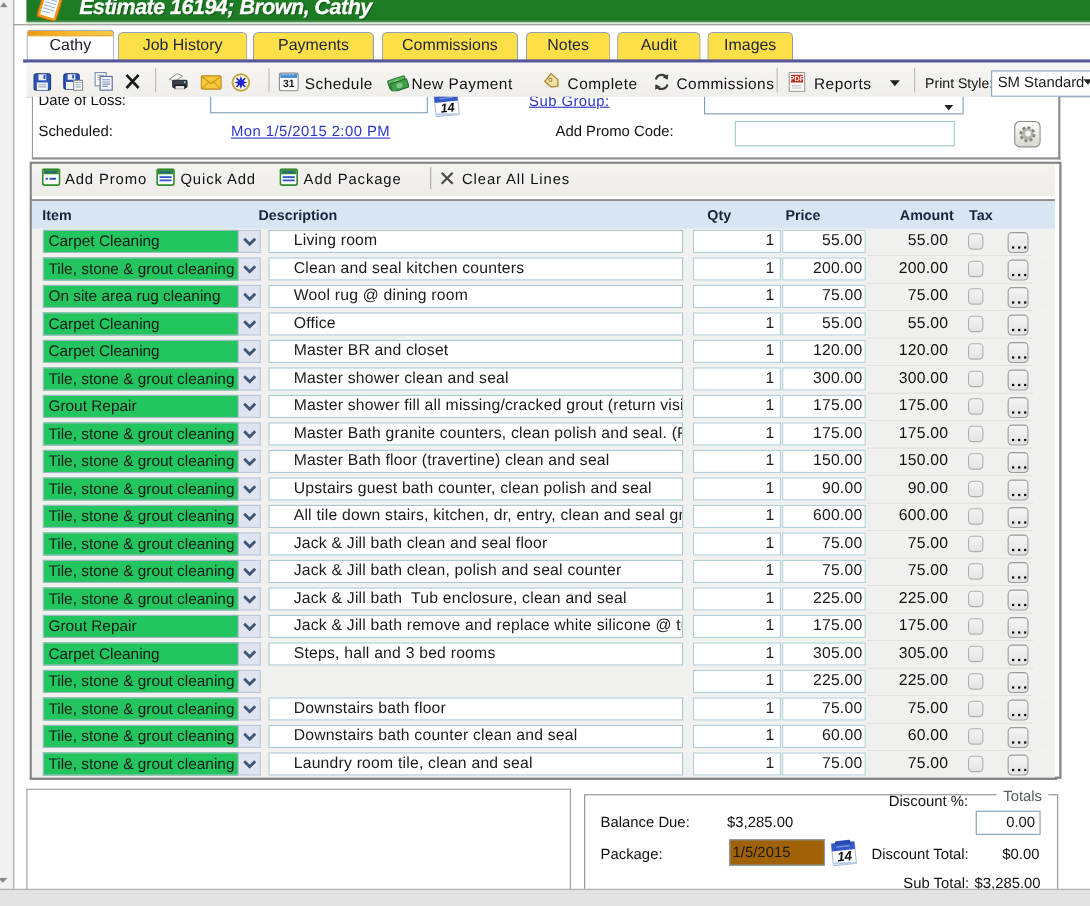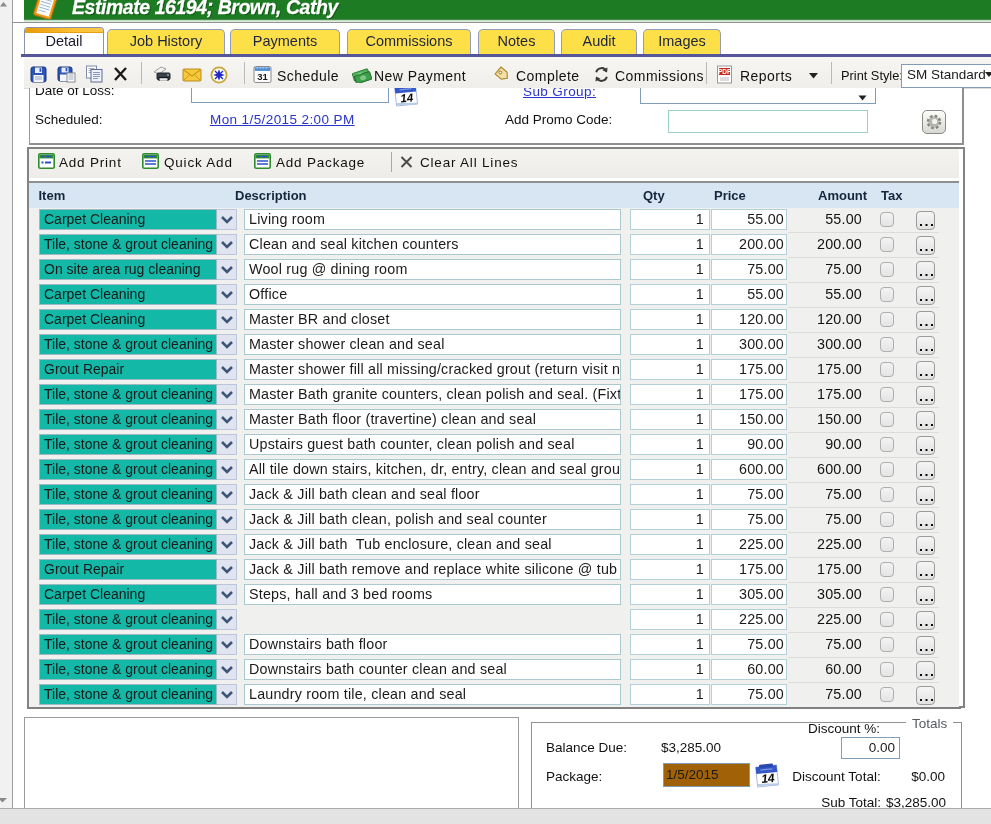--- a/index.html
+++ b/index.html
@@ -34,25 +34,25 @@
 .flink{font-size:13.5px;color:#2a35c8;text-decoration:underline;white-space:nowrap;letter-spacing:0.4px}
 
 #lbox{left:27px;top:147px;width:934px;height:557px;border:2px solid #838383;background:#fff}
 #bbar{left:0px;top:0px;width:930px;height:29px;background:linear-gradient(180deg,#f4f3f0,#eeece8)}
 .btext{top:6px;font-size:13.5px;color:#111;letter-spacing:0.8px}
 #thead{left:0px;top:34px;width:930px;height:25px;background:#d8e5f2}
 .hl{top:5px;font-size:13px;font-weight:bold;color:#15253c}
 
 .row{position:absolute;left:29px;width:930px;height:25px;background:#f0f0ee}
 .row div{position:absolute;box-sizing:border-box;font-size:14.3px;letter-spacing:0.2px}
-.sb{left:10px;top:1px;width:178px;height:21px;background:#14b8a6;border:1px solid #9fb9c4;
+.sb{left:10px;top:1px;width:178px;height:21px;background:#22c55e;border:1px solid #9fb9c4;
   line-height:19px;padding-left:4px;white-space:nowrap;overflow:hidden;font-size:14px!important;letter-spacing:0!important}
 .arw{left:188px;top:1px;width:20px;height:21px;background:#dfe4f0;border:1px solid #bcc6da;border-left:none}
 .de{left:215px;top:1px;width:377px;height:21px;background:#fff;border:1px solid #a9c8d2;
-  line-height:19px;padding-left:4px;white-space:nowrap;overflow:hidden}
+  line-height:19px;padding-left:22px;white-space:nowrap;overflow:hidden}
 .qy{left:601px;top:1px;width:80px;height:21px;background:#fff;border:1px solid #b2d0da;
   line-height:19px;text-align:right;padding-right:5px;letter-spacing:0.6px}
 .pr{left:682px;top:1px;width:76px;height:21px;background:#fff;border:1px solid #b2d0da;
   line-height:19px;text-align:right;padding-right:2px;letter-spacing:0.6px}
 .am{left:763px;top:1px;width:70px;height:21px;line-height:21px;text-align:right;color:#111;letter-spacing:0.6px}
 .cb{left:851px;top:3.5px;width:14px;height:15px;background:linear-gradient(180deg,#f3f3f3,#e4e4e4);border:1px solid #aeaeae;border-radius:4px}
 .dt{left:887px;top:2.5px;width:18.5px;height:19.5px;background:linear-gradient(180deg,#f5f5f5,#e2e2e2);border:1px solid #9b9b9b;border-radius:4px}
 .dt:after{content:"";position:absolute;left:3px;bottom:3.2px;width:2.3px;height:2.3px;background:#0a0a0a;box-shadow:5.5px 0 #0a0a0a,11px 0 #0a0a0a}
 .rl{left:759px;top:24.2px;width:151px;height:0.9px;background:#dcdcdc}
 
@@ -83,21 +83,21 @@
   <div class="a" id="title">Estimate 16194; Brown, Cathy</div>
 </div>
 <div class="a" id="gbar2"></div>
 <div class="a" id="gline"></div>
 <div class="a tab" style="left:107px;width:116px">Job History</div>
 <div class="a tab" style="left:230px;width:108px">Payments</div>
 <div class="a tab" style="left:347px;width:122px">Commissions</div>
 <div class="a tab" style="left:478px;width:75px">Notes</div>
 <div class="a tab" style="left:561px;width:74px">Audit</div>
 <div class="a tab" style="left:643px;width:76px">Images</div>
-<div class="a" id="tabactive"><div class="cap"></div><span>Detail</span></div>
+<div class="a" id="tabactive"><div class="cap"></div><span>Cathy</span></div>
 <div class="a" id="pline"></div>
 <div class="a" id="tbar"></div>
 
 <svg class="a" style="left:30px;top:66px" width="17" height="17" viewBox="0 0 17 17">
     <rect x="1" y="1" width="15" height="15" rx="2" fill="#2d55b8" stroke="#1a3575"></rect>
     <rect x="5" y="1.5" width="7" height="5.5" fill="#e8eefc"></rect>
     <rect x="9.5" y="2.2" width="1.8" height="3.6" fill="#2d55b8"></rect>
     <rect x="3.5" y="9" width="10" height="7" fill="#f2f5fd"></rect>
     <path d="M5 11h7M5 13h7" stroke="#9ab" stroke-width="1"></path>
   </svg>
@@ -193,21 +193,21 @@
 <svg class="a" style="left:363px;top:-5px" width="26" height="24" viewBox="0 0 26 24">
       <g transform="rotate(-6 13 12)">
         <rect x="2.5" y="3" width="21" height="19" fill="#fff" stroke="#9ab0d8" stroke-width="0.8"></rect>
         <rect x="2.5" y="3" width="21" height="6.5" fill="#3458c8"></rect>
         <rect x="6" y="1" width="14" height="3.5" rx="1.2" fill="#2a48b0"></rect>
         <path d="M7 6.2h12" stroke="#7a98e0" stroke-width="1.2"></path>
         <path d="M3 20 L23.5 22" stroke="#b8cce8" stroke-width="2"></path>
         <text x="13.5" y="19" font-family="Liberation Sans" font-size="11.5" font-weight="bold" font-style="italic" fill="#0a0a0a" text-anchor="middle">14</text>
       </g>
     </svg>
-<div class="a flink" style="left:493px;top:-4px">Sub Group:</div>
+<div class="a flink" style="left:451px;top:-4px">Sub Group:</div>
 <div class="a" style="left:610px;top:-7px;width:236px;height:22.5px;background:#fff;border:1px solid #7f9db9;box-sizing:border-box"></div>
 <svg class="a" style="left:828px;top:6.5px" width="9" height="6">
       <path d="M0.5 0.5 L8.5 0.5 L4.5 5.5 Z" fill="#222"></path>
     </svg>
 <div class="a flabel" style="left:5px;top:24px">Scheduled:</div>
 <div class="a flink" style="left:180px;top:24px">Mon 1/5/2015 2:00 PM</div>
 <div class="a flabel" style="left:475px;top:24px">Add Promo Code:</div>
 <div class="a" style="left:638px;top:22px;width:200px;height:22.5px;background:#fff;border:1px solid #9ccfc9;box-sizing:border-box"></div>
 <div class="a" style="left:892px;top:22px;width:24px;height:24px;background:linear-gradient(180deg,#fcfcfa,#d8d8d2);border:1px solid #8a8a8a;border-radius:5px;box-sizing:border-box">
 <svg style="position:absolute;left:2px;top:2px" width="18" height="18" viewBox="0 0 18 18">
@@ -219,21 +219,21 @@
 </div>
 
 <div class="a" id="lbox"></div>
 <div class="a" id="bbar" style="left:29px;top:149px"></div>
 <svg class="a" style="left:38px;top:153px" width="17" height="16" viewBox="0 0 17 16">
     <rect x="0.8" y="0.8" width="15.4" height="14.4" rx="1.5" fill="#fff" stroke="#2e8b2e" stroke-width="1.6"></rect>
     <rect x="1.6" y="1.6" width="13.8" height="3.8" fill="#2e8b2e"></rect>
     <path d="M3.5 3.5h3M8 3.5h5" stroke="#2a52c8" stroke-width="1.4"></path>
     <path d="M3.5 9.5h2M7 9.5h6" stroke="#2a52c8" stroke-width="2"></path>
   </svg>
-<div class="a btext" style="left:59px;top:155px">Add Print</div>
+<div class="a btext" style="left:59px;top:155px">Add Promo</div>
 <svg class="a" style="left:142px;top:153px" width="17" height="16" viewBox="0 0 17 16">
     <rect x="0.8" y="0.8" width="15.4" height="14.4" rx="1.5" fill="#fff" stroke="#2e8b2e" stroke-width="1.6"></rect>
     <rect x="1.6" y="1.6" width="13.8" height="3.8" fill="#2e8b2e"></rect>
     <path d="M3.5 3.5h3M8 3.5h5" stroke="#2a52c8" stroke-width="1.4"></path>
     <path d="M3 8h11M3 11h11" stroke="#2a52c8" stroke-width="1.6"></path>
   </svg>
 <div class="a btext" style="left:164px;top:155px">Quick Add</div>
 <svg class="a" style="left:254px;top:153px" width="17" height="16" viewBox="0 0 17 16">
     <rect x="0.8" y="0.8" width="15.4" height="14.4" rx="1.5" fill="#fff" stroke="#2e8b2e" stroke-width="1.6"></rect>
     <rect x="1.6" y="1.6" width="13.8" height="3.8" fill="#2e8b2e"></rect>
@@ -554,21 +554,21 @@
 <div class="rl"></div>
 </div>
 <div class="a" style="left:27px;top:706.6px;width:934px;height:2.6px;background:#808080"></div>
 
 <div class="a" id="nbox"></div>
 <div class="a" id="tfield"></div>
 <div class="a" id="tleg">Totals</div>
 <div class="a tl" style="left:546px;top:740px">Balance Due:</div>
 <div class="a tl" style="left:661px;top:740px">$3,285.00</div>
 <div class="a tl" style="left:808px;top:721px;width:73px;">Discount %:</div>
-<div class="a" style="left:841px;top:737px;width:59px;height:22px;background:#fff;border:1px solid #7f9db9;box-sizing:border-box;line-height:20px;text-align:right;padding-right:4px;font-size:13.5px">0.00</div>
+<div class="a" style="left:887px;top:737px;width:59px;height:22px;background:#fff;border:1px solid #7f9db9;box-sizing:border-box;line-height:20px;text-align:right;padding-right:4px;font-size:13.5px">0.00</div>
 <div class="a tl" style="left:546px;top:769px">Package:</div>
 <div class="a" style="left:663px;top:763px;width:87px;height:24px;background:#a16207;border:1px solid #7f9db9;box-sizing:border-box;line-height:22px;padding-left:2px;font-size:13.5px">1/5/2015</div>
 <svg class="a" style="left:754px;top:762px" width="26" height="26" viewBox="0 0 26 26">
     <g transform="rotate(-6 13 13)">
       <rect x="2.5" y="4" width="21" height="20" fill="#fff" stroke="#9ab0d8" stroke-width="0.8"></rect>
       <rect x="2.5" y="4" width="21" height="7" fill="#3458c8"></rect>
       <rect x="6" y="2" width="14" height="3.5" rx="1.2" fill="#2a48b0"></rect>
       <path d="M7 7.4h12" stroke="#7a98e0" stroke-width="1.2"></path>
       <path d="M3 22 L23.5 23.5" stroke="#b8cce8" stroke-width="2"></path>
       <text x="13.5" y="20.5" font-family="Liberation Sans" font-size="12" font-weight="bold" font-style="italic" fill="#0a0a0a" text-anchor="middle">14</text>

